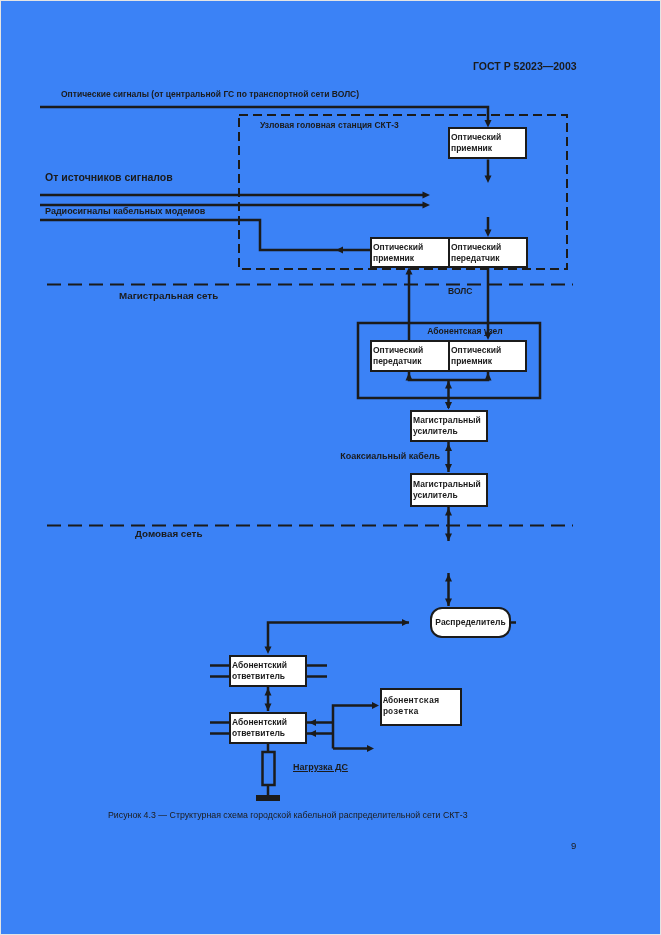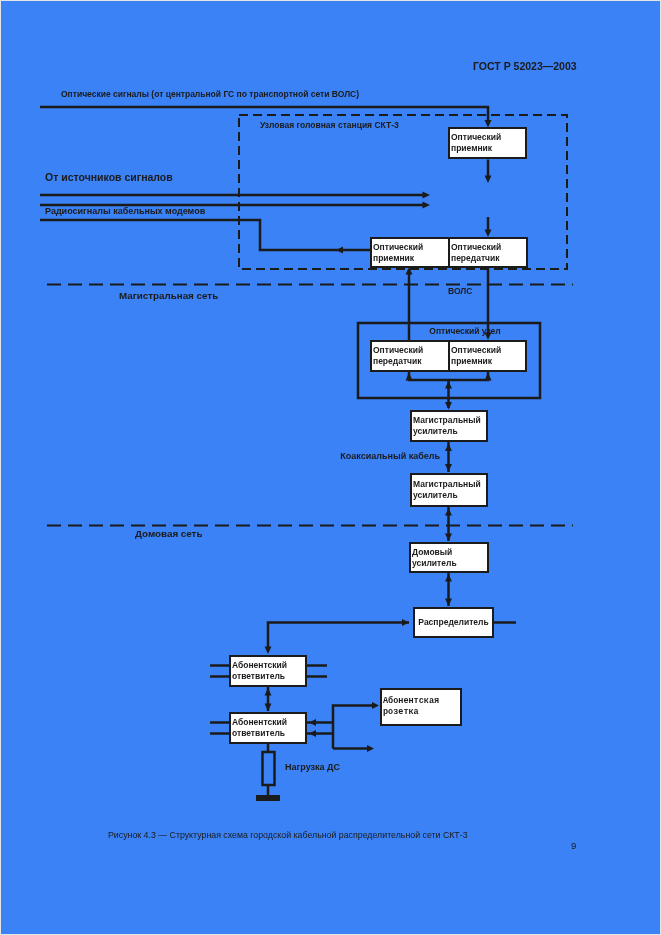--- a/index.html
+++ b/index.html
@@ -97,42 +97,41 @@
       <polygon points="316,719 316,726 309,722.5"></polygon>
       <polygon points="316,730 316,737 309,733.5"></polygon>
       <polygon points="372,702 372,709 379,705.5"></polygon>
       <polygon points="367,745 367,752 374,748.5"></polygon>
       <rect x="256" y="795" width="24" height="6"></rect>
     </g>
   </svg>
 
   <div class="lbl lbl-xl" style="left:473px;top:60px;width:111px;">ГОСТ Р 52023—2003</div>
   <div class="pageno" style="left:571px;top:840px;">9</div>
-  <div class="caption" style="left:108px;top:830px;width:400px;">Рисунок 4.3 — Структурная схема городской кабельной распределительной сети СКТ-3</div>
+  <div class="caption" style="left:108px;top:810px;width:400px;">Рисунок 4.3 — Структурная схема городской кабельной распределительной сети СКТ-3</div>
 
   <div class="lbl lbl-sm" style="left:45px;top:89px;">Оптические сигналы (от центральной ГС по транспортной сети ВОЛС)</div>
   <div class="lbl lbl-xl" style="left:45px;top:140px;margin-top:31px;">От источников сигналов</div>
   <div class="lbl lbl-md" style="left:45px;top:206px;">Радиосигналы кабельных модемов</div>
   <div class="lbl lbl-lg" style="left:119px;top:290px;">Магистральная сеть</div>
   <div class="lbl lbl-lg" style="left:135px;top:528px;">Домовая сеть</div>
   <div class="lbl lbl-sm" style="left:432px;top:286px;">ВОЛС</div>
   <div class="lbl lbl-md right" style="left:338px;top:451px;width:102px;">Коаксиальный кабель</div>
-  <div class="lbl lbl-md" style="left:285px;top:762px;">Нагрузка ДС</div>
+  <div class="lbl lbl-md" style="left:293px;top:762px;text-decoration:underline;">Нагрузка ДС</div>
 
   <div class="lbl lbl-sm" style="left:244px;top:120px;">Узловая головная станция СКТ-3</div>
   <div class="box" style="left:448px;top:127px;width:79px;height:32px;">Оптический приемник</div>
   <div class="box" style="left:370px;top:237px;width:81px;height:31px;">Оптический приемник</div>
   <div class="box" style="left:448px;top:237px;width:80px;height:31px;">Оптический передатчик</div>
 
-  <div class="lbl lbl-sm center" style="left:358px;top:326px;width:182px;">Оптический узел</div>
+  <div class="lbl lbl-sm center" style="left:358px;top:326px;width:182px;">Абонентская узел</div>
   <div class="box" style="left:370px;top:340px;width:81px;height:32px;">Оптический передатчик</div>
   <div class="box" style="left:448px;top:340px;width:79px;height:32px;">Оптический приемник</div>
 
   <div class="box" style="left:410px;top:410px;width:78px;height:32px;">Магистральный усилитель</div>
   <div class="box" style="left:410px;top:473px;width:78px;height:34px;">Магистральный усилитель</div>
 
-  <div class="box" style="left:409px;top:542px;width:80px;height:31px;">Домовый усилитель</div>
-  <div class="box nowrap" style="left:413px;top:607px;width:81px;height:31px;">Распределитель</div>
+  <div class="box nowrap" style="left:430px;top:607px;width:81px;height:31px;border-radius:12px;">Распределитель</div>
   <div class="box" style="left:229px;top:655px;width:78px;height:32px;">Абонентский ответвитель</div>
   <div class="box" style="left:229px;top:712px;width:78px;height:32px;">Абонентский ответвитель</div>
   <div class="box" style="left:380px;top:688px;width:82px;height:38px;font-family:Liberation Mono, monospace;">Абонентская розетка</div>
 
 </div>
 
 </body></html>

